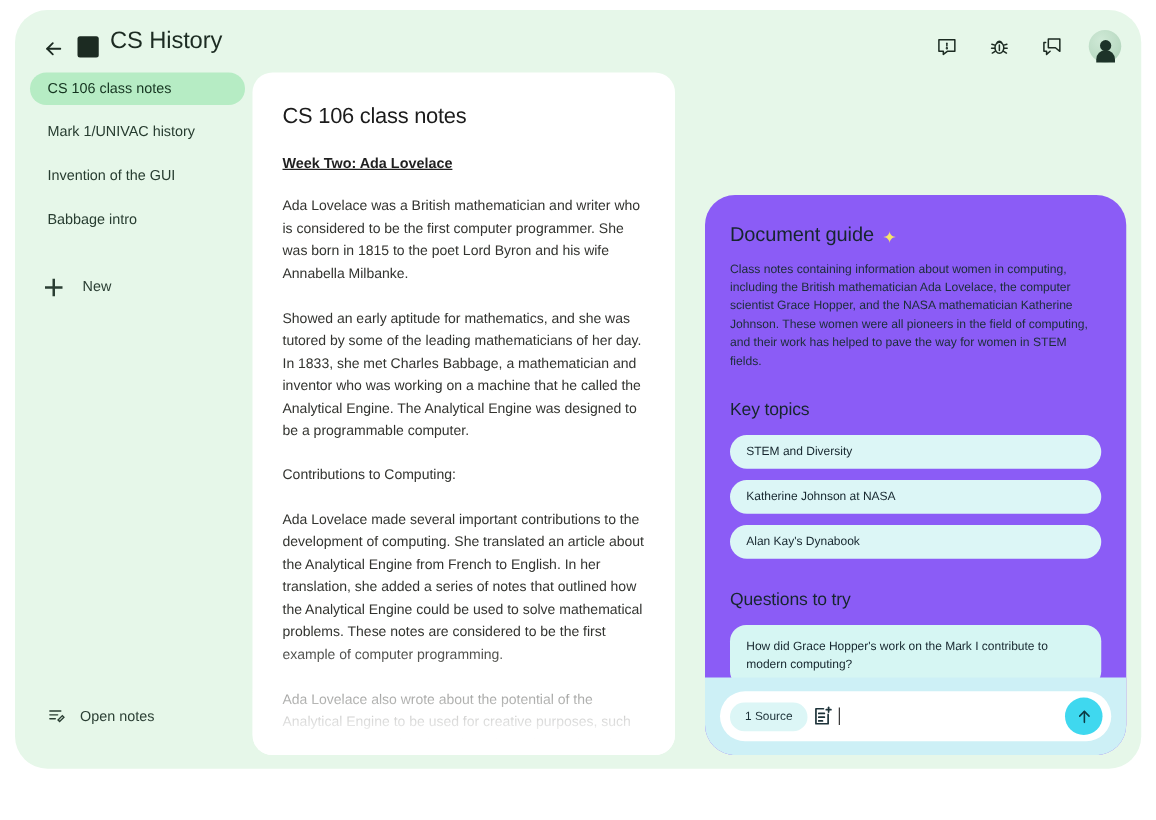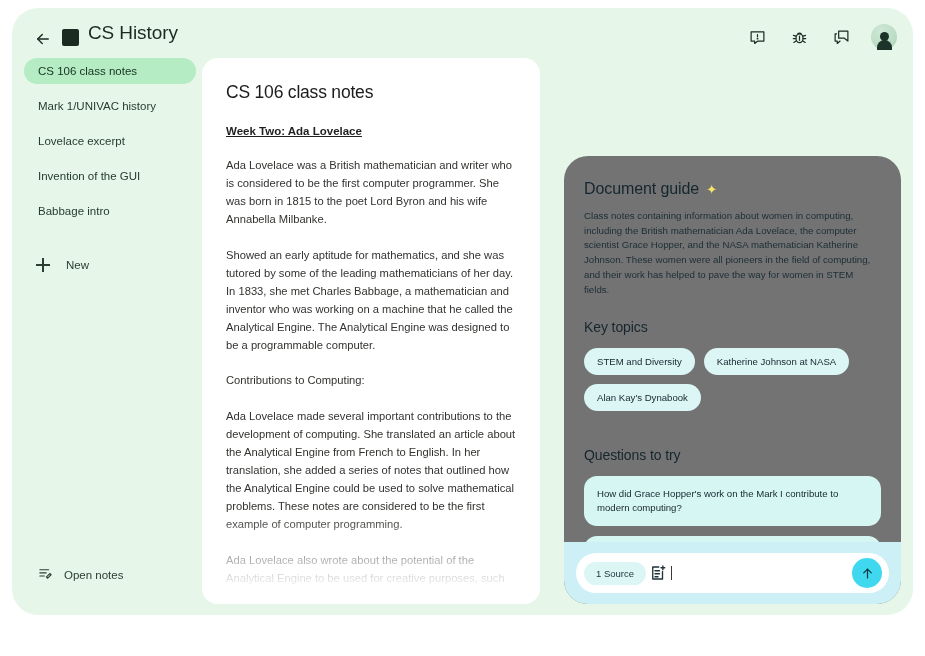--- a/index.html
+++ b/index.html
@@ -143,40 +143,40 @@
     left: 0; right: 0; bottom: 0; height: 92px;
     background: linear-gradient(to bottom, rgba(255,255,255,0), #ffffff 86%);
     pointer-events: none;
   }
 
   
   .guide {
     position: absolute;
     left: 552px; top: 148px;
     width: 337px; height: 448px;
-    background: #737373;
+    background: #8b5cf6;
     border-radius: 24px;
     overflow: hidden;
   }
   .guide-body { padding: 24px 20px 0 20px; }
   .guide-title {
     font-size: 16px; color: #16262e; letter-spacing: -0.1px;
     display: flex; align-items: center; gap: 7px;
     margin-bottom: 11px;
   }
   .sparkle { font-size: 13px; line-height: 1; color: #f5e46a; }
   .guide-desc {
     font-size: 9.7px; line-height: 1.52; color: #1b2d36;
     margin-bottom: 22px;
   }
   .sec-title {
     font-size: 14px; color: #16262e; margin-bottom: 13px;
     letter-spacing: -0.1px;
   }
-  .chips { display: flex; flex-wrap: wrap; gap: 9px; margin-bottom: 36px; }
+  .chips { display: flex; flex-wrap: wrap; gap: 9px; margin-bottom: 24px; flex-direction: column; }
   .chip {
     background: #dcf6f6;
     border-radius: 14px;
     padding: 8px 13px;
     font-size: 9.6px;
     color: #16262e;
     cursor: pointer;
     white-space: nowrap;
   }
   .qlist { display: flex; flex-direction: column; gap: 10px; justify-content: space-between; }
@@ -279,23 +279,20 @@
       </div>
     </div>
   </div>
 
   <div class="sidebar">
     <div class="side-item active">
       <span>CS 106 class notes</span>
     </div>
     <div class="side-item">
       <span>Mark 1/UNIVAC history</span>
-    </div>
-    <div class="side-item">
-      <span>Lovelace excerpt</span>
     </div>
     <div class="side-item">
       <span>Invention of the GUI</span>
     </div>
     <div class="side-item">
       <span>Babbage intro</span>
     </div>
 
     <div class="new-btn">
       <span class="plus-ico"></span>

